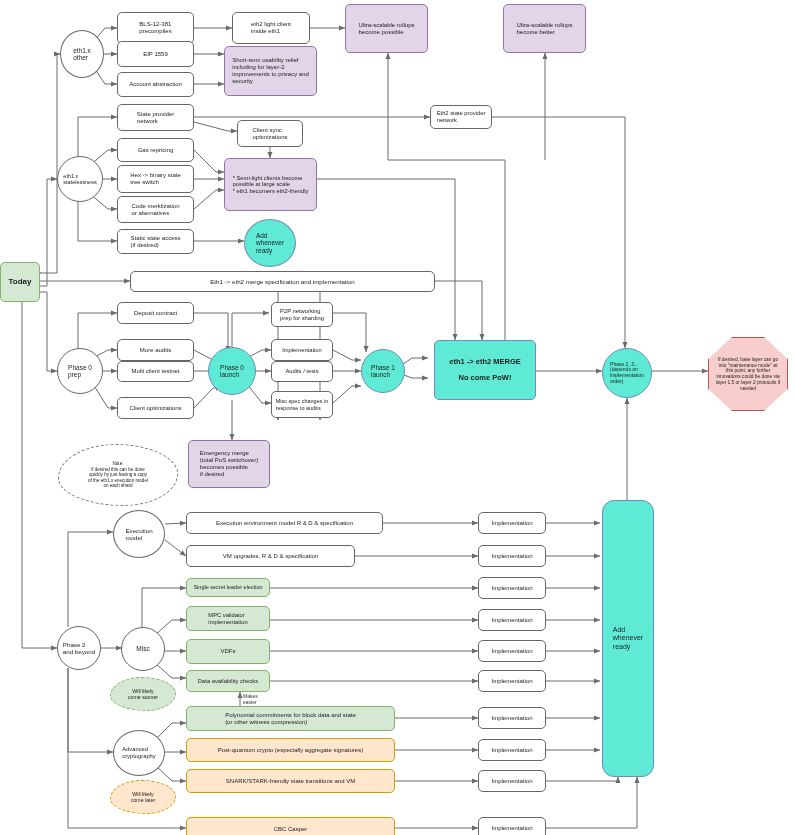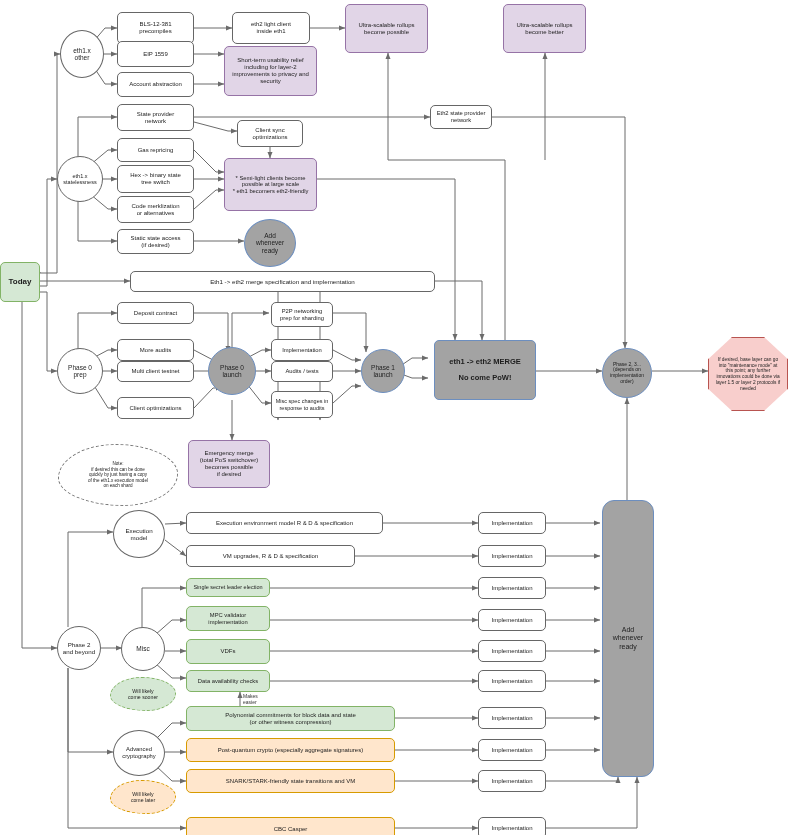--- a/index.html
+++ b/index.html
@@ -5,29 +5,29 @@
   * { box-sizing: border-box; }
   html, body { margin:0; padding:0; background:#ffffff; }
   body { width:795px; height:835px; position:relative;
          font-family:"Liberation Sans", sans-serif; color:#222; overflow:hidden; }
 
   #canvas { position:absolute; inset:0; width:795px; height:835px; }
   #edges  { position:absolute; left:0; top:0; width:795px; height:835px; pointer-events:none; }
 
   .node {
     position:absolute; display:flex; align-items:center; justify-content:center;
-    text-align:center; line-height:1.15; background:#ffffff;
+    text-align:left; line-height:1.15; background:#ffffff;
     border:1px solid #666666; color:#1d1d1d; padding:2px 3px;
   }
   .rect   { border-radius:5px; }
   .circle { border-radius:50%; background:#ffffff; }
 
   .white  { background:#ffffff; border-color:#666666; }
   .purple { background:#e1d5e7; border-color:#9673a6; }
-  .blue   { background:#a3a3a3; border-color:#6c8ebf; }
+  .blue   { background:#5eead4; border-color:#6c8ebf; }
   .green  { background:#d5e8d4; border-color:#82b366; }
   .orange { background:#ffe6cc; border-color:#d79b00; }
 
   .bold { font-weight:bold; }
 
   .cloud {
     position:absolute; display:flex; align-items:center; justify-content:center;
     text-align:center; line-height:1.18; padding:4px 8px;
     border:1px dashed #777; border-radius:48% 52% 45% 55% / 55% 48% 52% 45%;
     background:#ffffff;

